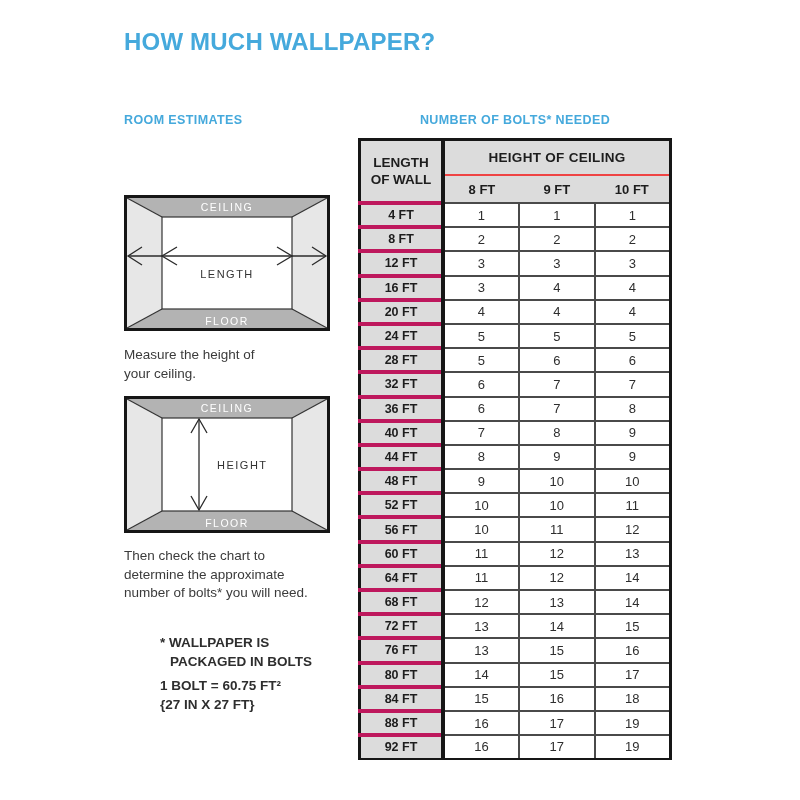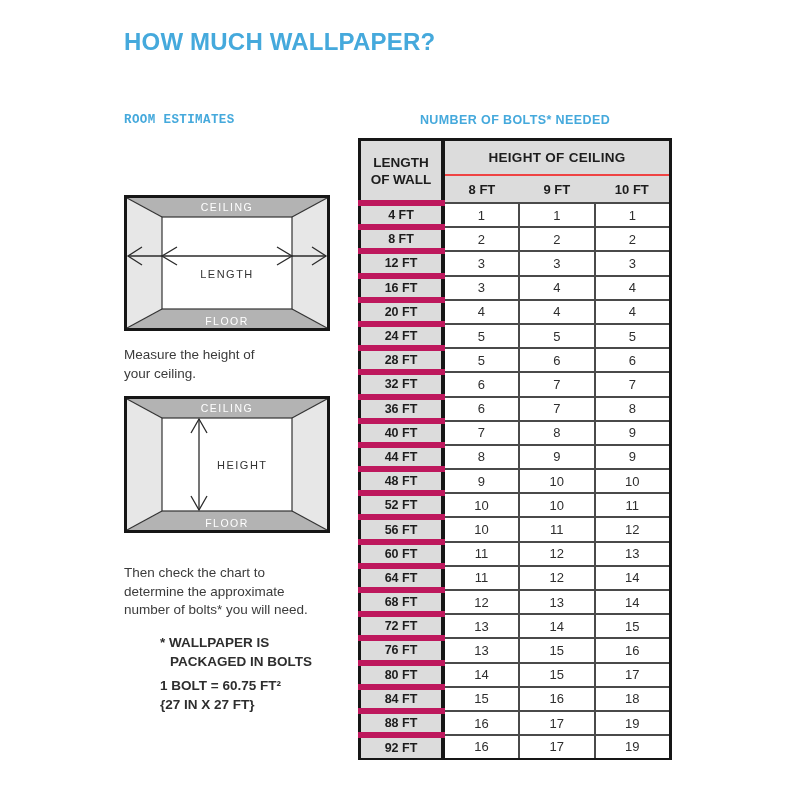--- a/index.html
+++ b/index.html
@@ -7,28 +7,28 @@
     position:relative;width:800px;height:760px;background:#ffffff;overflow:hidden;
     font-family:"Liberation Sans","DejaVu Sans",sans-serif;color:#3b3b3b;border-radius:15px;
   }
   .abs{position:absolute;}
   #main-title{
     left:124px;top:28px;font-size:24px;font-weight:bold;color:#45a9dc;letter-spacing:.2px;
   }
   .section-heading{
     font-size:12.5px;font-weight:bold;color:#45a9dc;letter-spacing:.4px;
   }
-  #room-heading{left:124px;top:113px;font-family:Liberation Mono, monospace;}
+  #room-heading{left:124px;top:113px;}
   #table-heading{left:358px;top:113px;width:314px;text-align:center;}
   .para{
     left:124px;font-size:13.5px;line-height:18.5px;color:#3b3b3b;white-space:pre-line;
   }
   #step1{top:141px;}
   #step2{top:346px;}
-  #step3{top:547px;margin-top:17px;}
+  #step3{top:547px;}
   .bold-note{left:124px;font-size:13.5px;line-height:18.5px;font-weight:bold;color:#2e2e2e;margin-left:36px;}
   #footnote{top:634px;}
   #footnote .indent{padding-left:10px;display:block;}
   #bolt-size{top:677px;}
   .room-svg{left:124px;width:206px;display:block;}
   #diagram-length{top:195px;height:136px;}
   #diagram-height{top:396px;height:137px;}
   .svg-band-label{fill:#ffffff;font-size:10.5px;letter-spacing:1.5px;font-family:"Liberation Sans","DejaVu Sans",sans-serif;}
   .svg-dim-label{fill:#333333;font-size:11px;letter-spacing:1.5px;font-family:"Liberation Sans","DejaVu Sans",sans-serif;}
 
@@ -45,21 +45,21 @@
     white-space:pre-line;line-height:17px;
   }
   #group-header{
     height:33px;font-size:13.5px;font-weight:bold;letter-spacing:.3px;
     border-bottom:2px solid #ef4444;
   }
   .sub-header{height:26px;font-size:13px;font-weight:bold;border-bottom:2px solid #4a4a4a;}
   #bolts-table tbody tr{height:24.2px;}
   #bolts-table tbody th{
     background:#dcdcdc;font-size:12.5px;font-weight:bold;color:#1d1d1d;
-    border-top:6px solid #be185d;border-bottom:2px solid #4a4a4a;border-right:4px solid #161616;
+    border-top:4px solid #be185d;border-bottom:2px solid #4a4a4a;border-right:4px solid #161616;
   }
   #bolts-table tbody td{
     background:#ffffff;font-size:13px;color:#2e2e2e;
     border:2px solid #4a4a4a;
   }
 </style>
 </head>
 <body>
 
 <div id="page">

